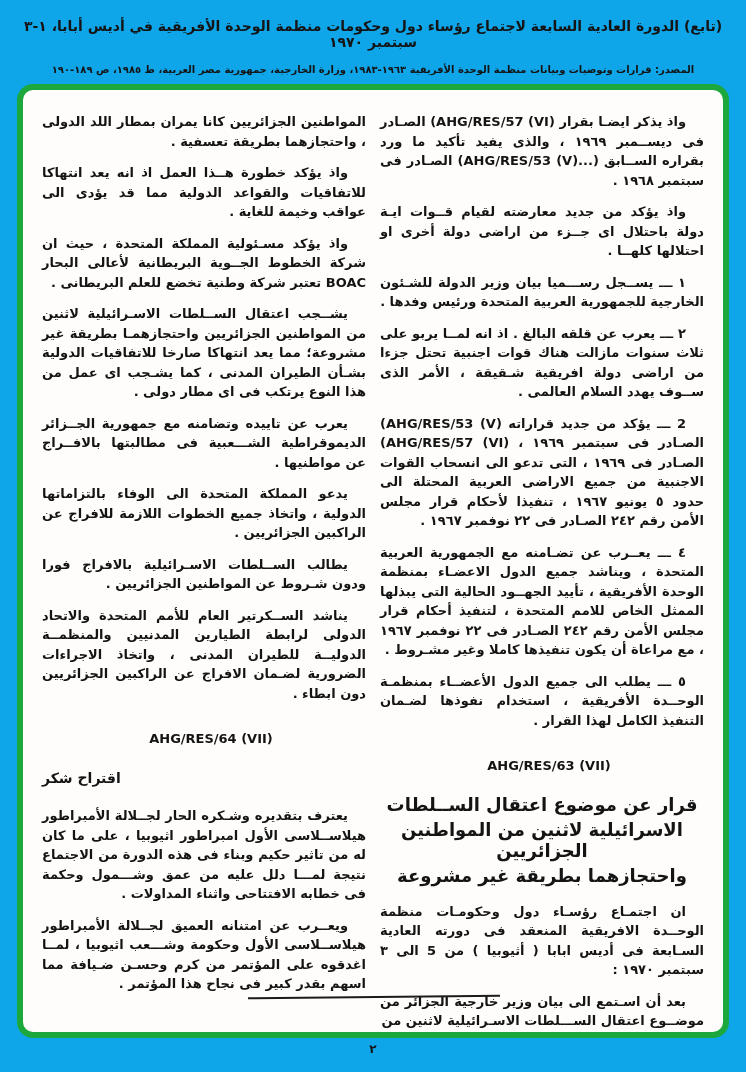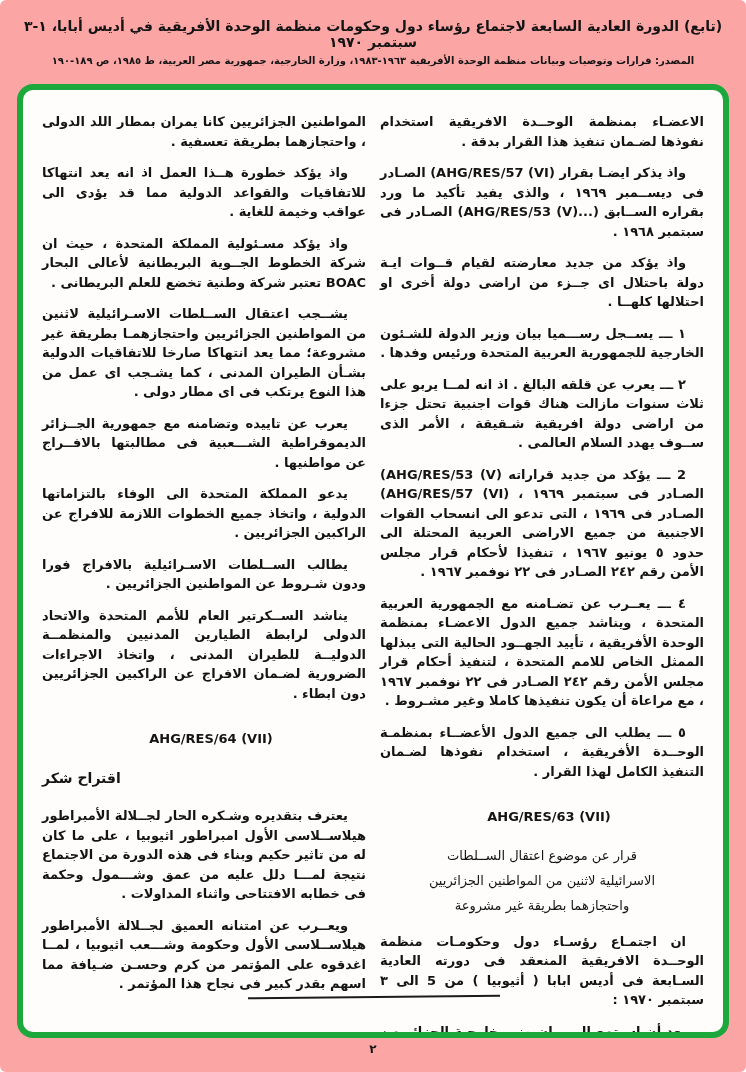--- a/index.html
+++ b/index.html
@@ -3,26 +3,26 @@
 <meta charset="utf-8">
 <style>
   html,body{margin:0;padding:0;}
   body{
     width:746px;height:1072px;
     background:#ffffff;
     font-family:"DejaVu Sans", sans-serif;
     color:#141414;
     overflow:hidden;
   }
-  .page{position:relative;width:746px;height:1072px;background:#fca5a5;border-radius:6px;}
+  .page{position:relative;width:746px;height:1072px;background:#0ea5e9;}
 
   
   .hdr{position:absolute;top:18px;left:0;width:746px;text-align:center;direction:rtl;}
   .hdr-title{font-size:14px;font-weight:bold;letter-spacing:0;}
-  .hdr-source{font-size:10px;font-weight:bold;margin-top:5px;}
+  .hdr-source{font-size:10px;font-weight:bold;margin-top:14px;}
 
   
   .frame{
     position:absolute;left:17px;top:84px;
     width:712px;height:954px;
     box-sizing:border-box;
     border:6px solid var(--green,#1ca83c);
     border-radius:16px;
     background:#fffdfb;
     overflow:hidden;
@@ -44,21 +44,21 @@
   .para{margin:8px 0 12px 0;text-indent:18px;}
   .para.no-indent{text-indent:0;}
   .ltr{direction:ltr;unicode-bidi:isolate;font-family:"DejaVu Sans", sans-serif;}
   .res-code{
     direction:ltr;text-align:center;
     font-size:13px;font-weight:bold;
     margin:26px 0 18px 0;
     padding-left:14px;
   }
   .res-title{
-    text-align:center;font-size:13px;font-weight:normal;
+    text-align:center;font-size:18px;font-weight:bold;
     margin:0 0 4px 0;line-height:21px;
   }
   .res-title-block{margin:0 0 16px 0;}
   .single-title{margin:20px 0 18px 0;text-align:left;font-size:14px;font-weight:bold;}
 
   .footnote-rule{
     position:absolute;left:248px;top:996px;width:252px;height:2px;
     background:#1b1b1b;transform:rotate(-0.6deg);
   }
   .page-number{
@@ -73,21 +73,20 @@
 
   <div class="hdr">
     <div class="hdr-title">(تابع) الدورة العادية السابعة لاجتماع رؤساء دول وحكومات منظمة الوحدة الأفريقية في أديس أبابا، ١-٣ سبتمبر ١٩٧٠</div>
     <div class="hdr-source">المصدر: قرارات وتوصيات وبيانات منظمة الوحدة الأفريقية ١٩٦٣-١٩٨٣، وزارة الخارجية، جمهورية مصر العربية، ط ١٩٨٥، ص ١٨٩-١٩٠</div>
   </div>
 
   <div class="frame">
     <div class="columns">
 
       <section class="col">
-        <p class="para no-indent">الاعضـاء بمنظمة الوحــدة الافريقية استخدام نفوذها لضـمان تنفيذ هذا القرار بدقة .</p>
         <p class="para"><span>واذ يذكر ايضـا بقرار </span><span class="ltr">(AHG/RES/57 (VI)</span><span> الصـادر فى ديســمبر ١٩٦٩ ، والذى يفيد تأكيد ما ورد بقراره الســابق (...</span><span class="ltr">(AHG/RES/53 (V)</span><span> الصـادر فى سبتمبر ١٩٦٨ .</span></p>
         <p class="para">واذ يؤكد من جديد معارضته لقيام قــوات ايـة دولة باحتلال اى جــزء من اراضى دولة أخرى او احتلالها كلهــا .</p>
         <p class="para">١ ـــ يســجل رســـميا بيان وزير الدولة للشـئون الخارجية للجمهورية العربية المتحدة ورئيس وفدها .</p>
         <p class="para">٢ ـــ يعرب عن قلقه البالغ . اذ انه لمــا يربو على ثلاث سنوات مازالت هناك قوات اجنبية تحتل جزءا من اراضى دولة افريقية شـقيقة ، الأمر الذى ســوف يهدد السلام العالمى .</p>
         <p class="para"><span>2 ـــ يؤكد من جديد قراراته </span><span class="ltr">(AHG/RES/53 (V)</span><span> الصـادر فى سبتمبر ١٩٦٩ ، </span><span class="ltr">(AHG/RES/57 (VI)</span><span> الصـادر فى ١٩٦٩ ، التى تدعو الى انسحاب القوات الاجنبية من جميع الاراضى العربية المحتلة الى حدود ٥ يونيو ١٩٦٧ ، تنفيذا لأحكام قرار مجلس الأمن رقم ٢٤٢ الصـادر فى ٢٢ نوفمبر ١٩٦٧ .</span></p>
         <p class="para">٤ ـــ يعــرب عن تضـامنه مع الجمهورية العربية المتحدة ، ويناشد جميع الدول الاعضـاء بمنظمة الوحدة الأفريقية ، تأييد الجهــود الحالية التى يبذلها الممثل الخاص للامم المتحدة ، لتنفيذ أحكام قرار مجلس الأمن رقم ٢٤٢ الصـادر فى ٢٢ نوفمبر ١٩٦٧ ، مع مراعاة أن يكون تنفيذها كاملا وغير مشـروط .</p>
         <p class="para">٥ ـــ يطلب الى جميع الدول الأعضــاء بمنظمـة الوحــدة الأفريقية ، استخدام نفوذها لضـمان التنفيذ الكامل لهذا القرار .</p>
 
         <div class="res-code">AHG/RES/63 (VII)</div>
         <div class="res-title-block">

